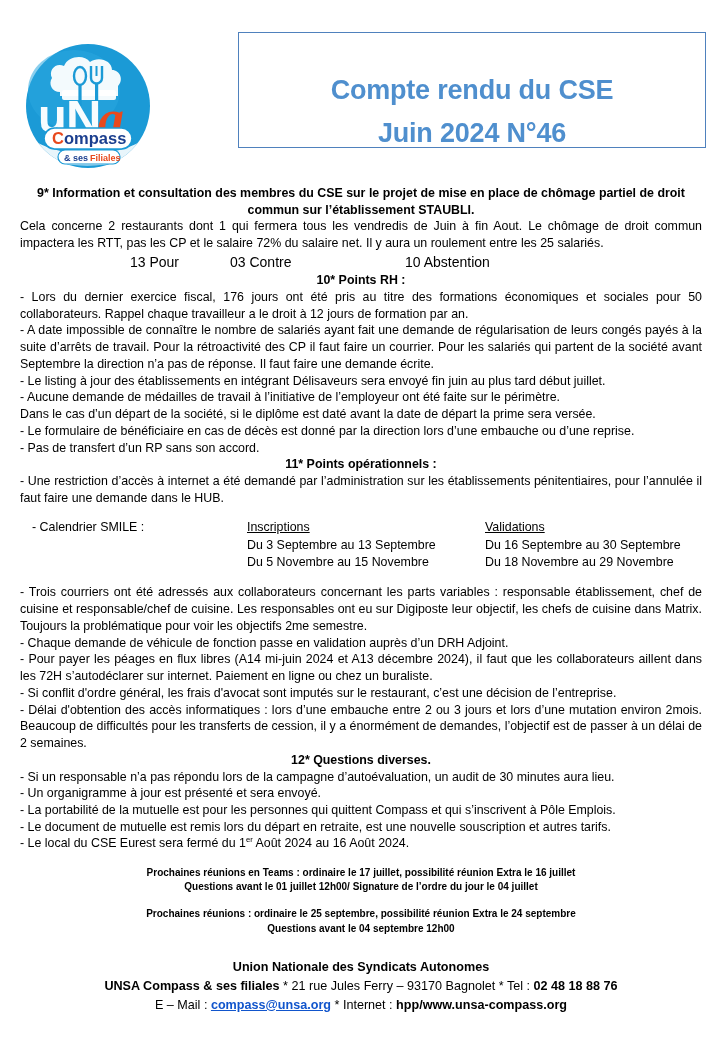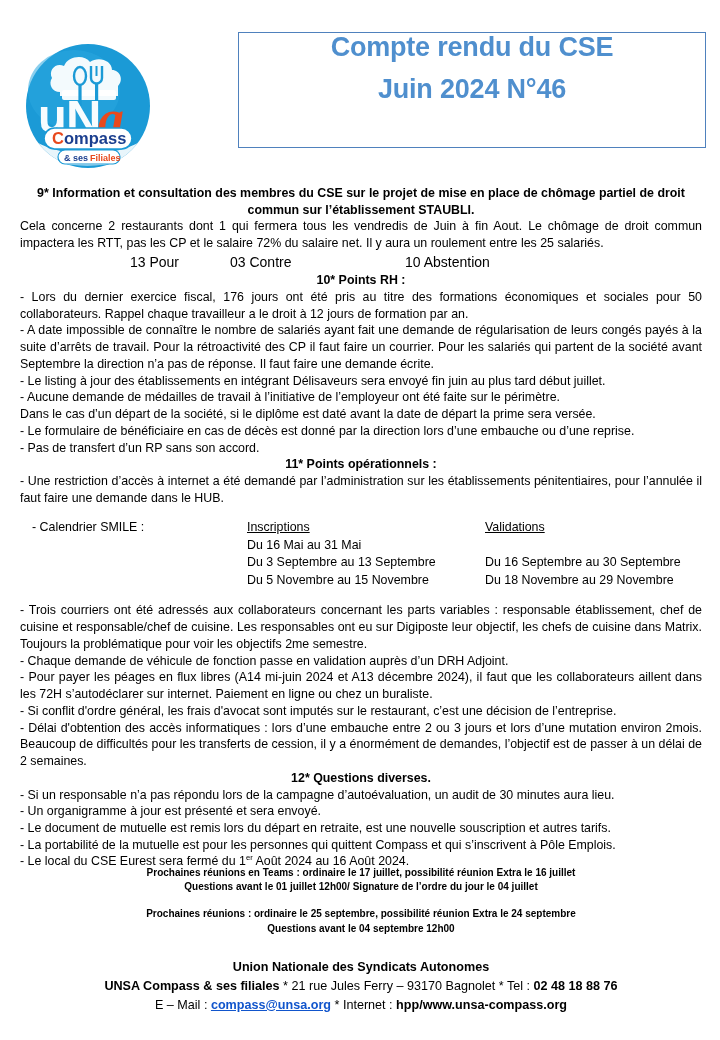--- a/index.html
+++ b/index.html
@@ -45,21 +45,21 @@
     position: absolute;
     left: 238px;
     top: 32px;
     width: 468px;
     height: 116px;
     border: 1.5px solid #4f81bd;
     box-sizing: border-box;
     display: flex;
     flex-direction: column;
     align-items: center;
-    justify-content: flex-start;
+    justify-content: flex-end;
   }
   .title-line {
     color: #4f8fce;
     font-weight: bold;
     font-size: 27px;
     line-height: 1.05;
     letter-spacing: -0.2px;
     white-space: nowrap;
   }
   .title-line.line1 { margin-bottom: 14px; }
@@ -217,21 +217,20 @@
     <p class="t">- Une restriction d’accès à internet a été demandé par l’administration sur les établissements pénitentiaires, pour l’annulée il faut faire une demande dans le HUB.</p>
 
     <div class="cal">
       <div class="cal-row cal-head">
         <div class="cal-label">- Calendrier SMILE :</div>
         <div class="cal-c1"><span>Inscriptions</span></div>
         <div class="cal-c2"><span>Validations</span></div>
       </div>
       <div class="cal-row">
         <div class="cal-label"></div>
-        <div class="cal-c2">Du 16 Mai au 31 Mai</div>
       </div>
       <div class="cal-row">
         <div class="cal-label"></div>
         <div class="cal-c1">Du 3 Septembre au 13 Septembre</div>
         <div class="cal-c2">Du 16 Septembre au 30 Septembre</div>
       </div>
       <div class="cal-row">
         <div class="cal-label"></div>
         <div class="cal-c1">Du 5 Novembre au 15 Novembre</div>
         <div class="cal-c2">Du 18 Novembre au 29 Novembre</div>
@@ -240,22 +239,22 @@
 
     <p class="t">- Trois courriers ont été adressés aux collaborateurs concernant les parts variables : responsable établissement, chef de cuisine et responsable/chef de cuisine. Les responsables ont eu sur Digiposte leur objectif, les chefs de cuisine dans Matrix. Toujours la problématique pour voir les objectifs 2me semestre.</p>
     <p class="t nj">- Chaque demande de véhicule de fonction passe en validation auprès d’un DRH Adjoint.</p>
     <p class="t">- Pour payer les péages en flux libres (A14 mi-juin 2024 et A13 décembre 2024), il faut que les collaborateurs aillent dans les 72H s’autodéclarer sur internet. Paiement en ligne ou chez un buraliste.</p>
     <p class="t nj">- Si conflit d'ordre général, les frais d'avocat sont imputés sur le restaurant, c’est une décision de l’entreprise.</p>
     <p class="t">- Délai d'obtention des accès informatiques : lors d’une embauche entre 2 ou 3 jours et lors d’une mutation environ 2mois. Beaucoup de difficultés pour les transferts de cession, il y a énormément de demandes, l’objectif est de passer à un délai de 2 semaines.</p>
 
     <p class="t head">12* Questions diverses.</p>
     <p class="t nj">- Si un responsable n’a pas répondu lors de la campagne d’autoévaluation, un audit de 30 minutes aura lieu.</p>
     <p class="t nj">- Un organigramme à jour est présenté et sera envoyé.</p>
+    <p class="t nj">- La portabilité de la mutuelle est pour les personnes qui quittent Compass et qui s’inscrivent à Pôle Emplois.</p>
     <p class="t nj">- Le document de mutuelle est remis lors du départ en retraite, est une nouvelle souscription et autres tarifs.</p>
-    <p class="t nj">- La portabilité de la mutuelle est pour les personnes qui quittent Compass et qui s’inscrivent à Pôle Emplois.</p>
     <p class="t nj"><span>- Le local du CSE Eurest sera fermé du 1</span><sup>er</sup><span> Août 2024 au 16 Août 2024.</span></p>
   </div>
 
   <div class="meetings">
     <div>Prochaines réunions en Teams : ordinaire le 17 juillet, possibilité réunion Extra le 16 juillet</div>
     <div>Questions avant le 01 juillet 12h00/ Signature de l’ordre du jour le 04 juillet</div>
     <div class="gap"></div>
     <div>Prochaines réunions : ordinaire le 25 septembre, possibilité réunion Extra le 24 septembre</div>
     <div>Questions avant le 04 septembre 12h00</div>
   </div>

